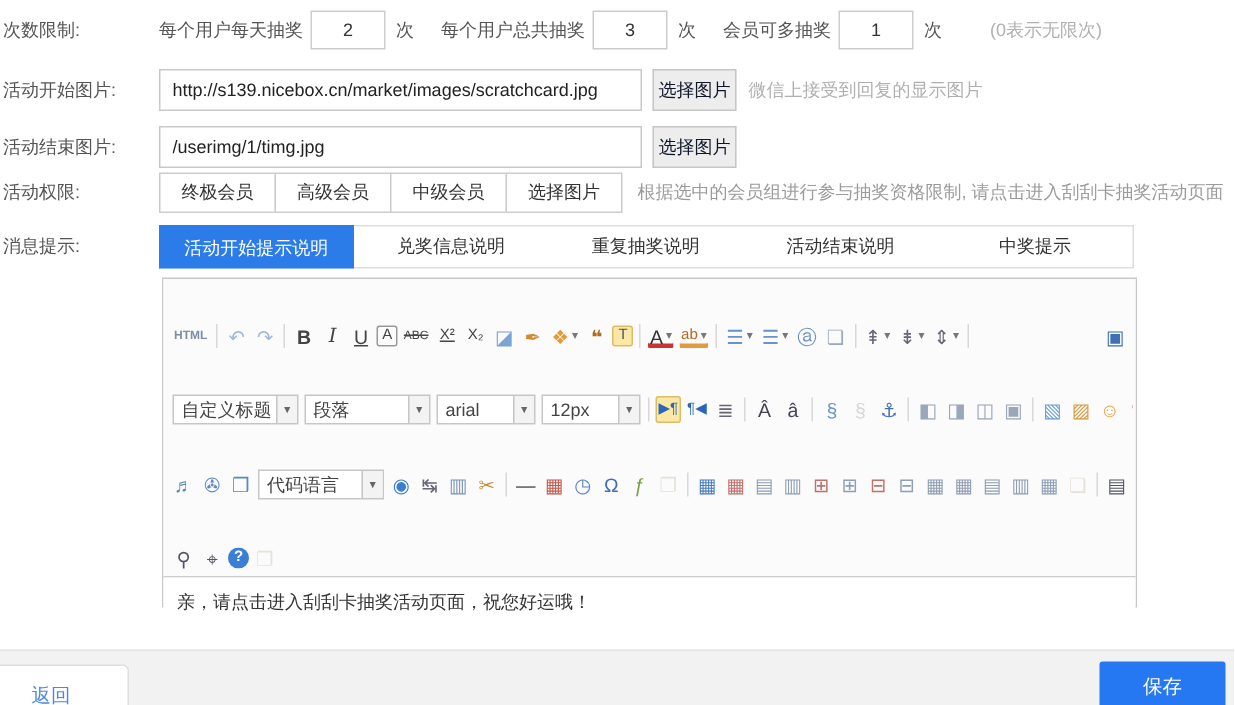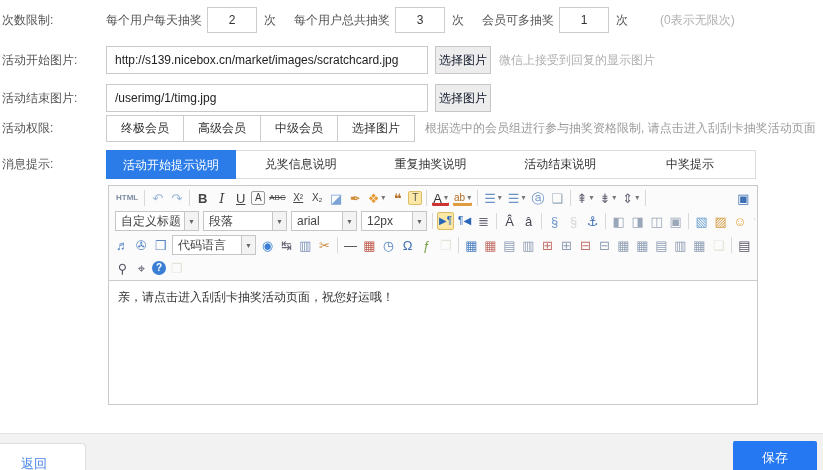--- a/index.html
+++ b/index.html
@@ -33,21 +33,21 @@
   .r-perm .hint{margin-left:10px; color:#9b9b9b;}
 
   .r-msg{top:150px; height:29px; align-items:flex-start;}
   .flabel.msg{line-height:29px;}
   .tabs{display:flex; width:650px; height:29px; border:1px solid #ddd; background:#fff;}
   .tab{width:130px; height:27px; line-height:27px; text-align:center; color:#333; cursor:pointer; white-space:nowrap; overflow:hidden;}
   .tab.active{background:var(--accent); color:#fff; height:29px; line-height:29px; margin:-1px 0 0 -1px; padding:1px 1px 0 1px;}
 
   .editor{position:absolute; top:185px; left:108px; width:650px; height:220px; border:1px solid #c9c9c9; display:flex; flex-direction:column; background:#fff;}
   .toolbar{background:#fbfbfb; border-bottom:1px solid #ccc; padding:1px 2px;}
-  .tb-row{display:flex; align-items:center; padding:1px 2px; white-space:nowrap; overflow:hidden;}
+  .tb-row{display:flex; align-items:center; padding:1px 2px; white-space:nowrap; overflow:hidden;margin-top:26px;}
   .tb-icon{display:inline-flex; align-items:center; justify-content:center; min-width:17px; height:18px; margin:1px; padding:0 1px; border:1px solid transparent; border-radius:2px; font-size:13px; line-height:1; cursor:pointer; flex:none;}
   .tb-icon.xs{font-size:10px;}
   .tb-icon.xxs{font-size:8px; font-weight:bold; letter-spacing:0;}
   .tb-icon.b{font-weight:bold;}
   .tb-icon.i{font-style:italic; font-family:"DejaVu Serif","Liberation Serif",serif;}
   .tb-icon.u{text-decoration:underline;}
   .tb-icon.strike{text-decoration:line-through; font-size:8px;}
   .tb-icon.box{border:1px solid #999; min-width:14px; height:14px; font-size:10px;}
   .tb-icon.active{background:#fbe8a6; border-color:#dcbd65;}
   .tb-icon.disabled{opacity:.45; cursor:default;}

